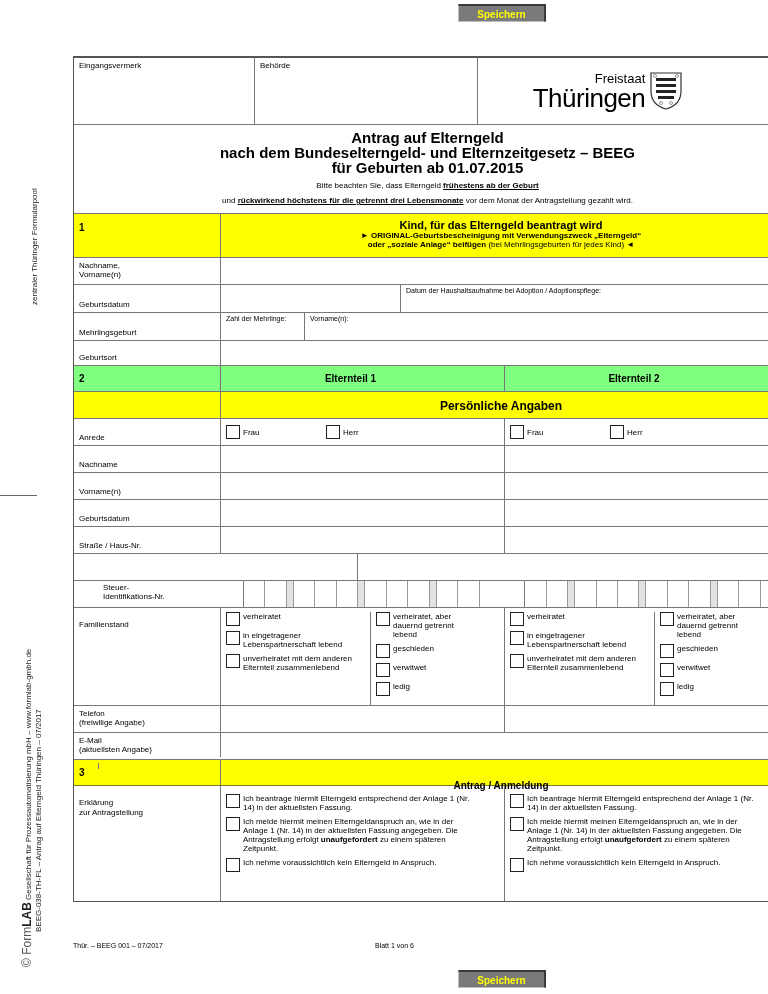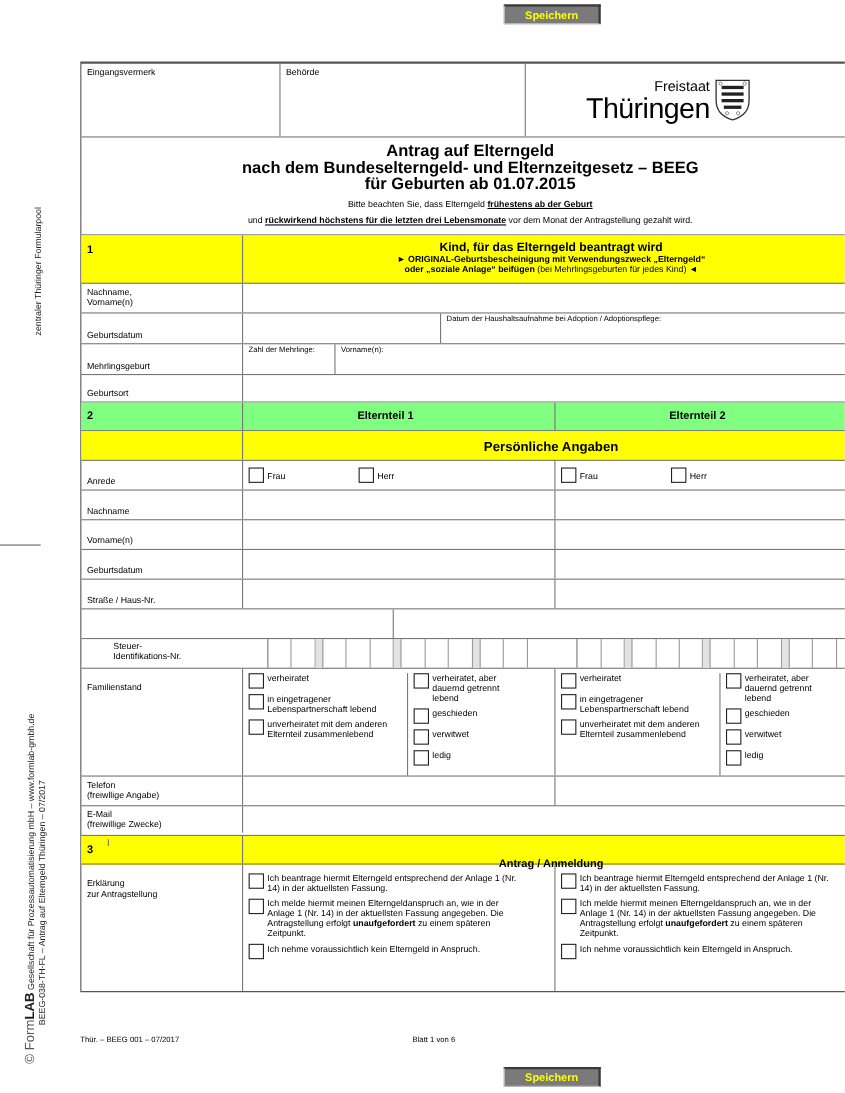--- a/index.html
+++ b/index.html
@@ -77,21 +77,21 @@
   </div>
 
   <div class="row" style="height:89px; flex-direction:column; align-items:center; padding-top:5px;">
     <div style="font-size:15px; font-weight:bold; line-height:15px;text-align:right;">Antrag auf Elterngeld</div>
     <div style="font-size:15px; font-weight:bold; line-height:15px;">nach dem Bundeselterngeld- und Elternzeitgesetz – BEEG</div>
     <div style="font-size:15px; font-weight:bold; line-height:15px;">für Geburten ab 01.07.2015</div>
     <div style="font-size:8px; margin-top:6px;">
       <span>Bitte beachten Sie, dass Elterngeld </span><u><b>frühestens ab der Geburt</b></u>
     </div>
     <div style="font-size:8px; margin-top:6px;">
-      <span>und </span><u><b>rückwirkend höchstens für die letzten drei Lebensmonate</b></u><span> vor dem Monat der Antragstellung gezahlt wird.</span>
+      <span>und </span><u><b>rückwirkend höchstens für die getrennt drei Lebensmonate</b></u><span> vor dem Monat der Antragstellung gezahlt wird.</span>
     </div>
   </div>
 
   <div class="row yellow" style="height:44px;">
     <div class="cell lbl center" style="align-items:flex-start; padding-top:8px;">
       <span class="sec-num">1</span>
     </div>
     <div class="cell" style="flex:1; text-align:center; padding-top:5px;">
       <div style="font-size:11px; font-weight:bold;text-align:center;">Kind, für das Elterngeld beantragt wird</div>
       <div style="font-size:8px; font-weight:bold;">► ORIGINAL-Geburtsbescheinigung mit Verwendungszweck „Elterngeld“</div>
@@ -319,21 +319,21 @@
         </div>
     </div>
     <div class="cell half"></div>
     <div class="cell half"></div>
   </div>
 
   <div class="row" style="height:27px;flex-direction:column;">
     <div class="cell lbl top" style="line-height:9px; padding-top:3px;">
       <div>
           <div>E-Mail</div>
-          <div>(freiwillige Zwecke)</div>
+          <div>(aktuellsten Angabe)</div>
         </div>
     </div>
     <div class="cell half"></div>
     <div class="cell half"></div>
   </div>
 
   <div class="row yellow" style="height:26px; border-bottom-color:#7a7a30;">
     <div class="cell lbl center">
         <span class="sec-num">3</span>
       </div>

